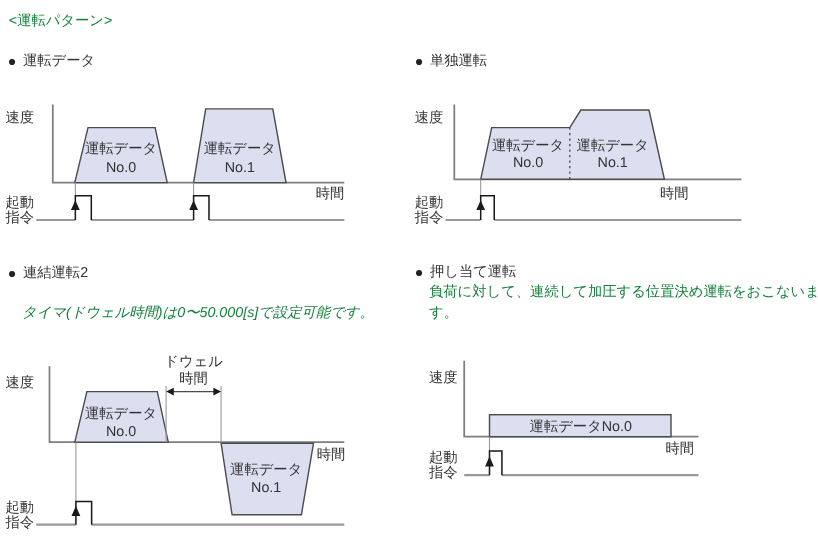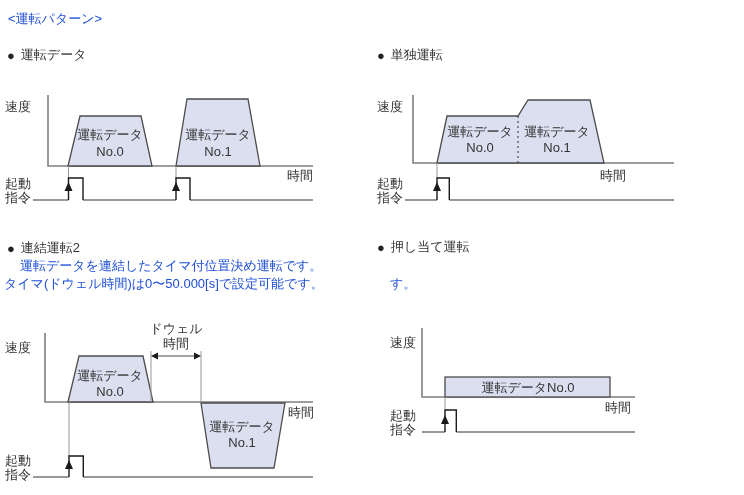--- a/index.html
+++ b/index.html
@@ -4,21 +4,21 @@
 <style>
   * { margin:0; padding:0; box-sizing:border-box; }
   html,body { background:#ffffff; }
   body {
     width:744px; height:495px;
     font-family:"Liberation Sans","DejaVu Sans",sans-serif;
     color:#333333;
   }
   .page { position:relative; width:744px; height:495px; background:#fff; overflow:hidden; }
   .abs { position:absolute; }
-  .t13 { font-size:13px; line-height:15px; white-space:nowrap; color:#1d4ed8; }
+  .t13 { font-size:13px; line-height:15px; white-space:nowrap; color:#15803d; }
   .heading { display:flex; align-items:center; font-size:13px; color:#333; white-space:nowrap; }
   .bullet { font-size:13px; margin-right:6px; color:#222; }
   svg text { font-family:"Liberation Sans","DejaVu Sans",sans-serif; font-size:13px; fill:#333; }
   svg .shape { fill:#dbdff0; stroke:#4c4c4c; stroke-width:1.3; }
   svg .axis { stroke:#7f7f7f; stroke-width:1.6; fill:none; }
   svg .sigbase { stroke:#999999; stroke-width:2; fill:none; }
   svg .pulse { stroke:#1a1a1a; stroke-width:1.4; fill:none; }
   svg .guide { stroke:#999999; stroke-width:1; fill:none; }
   svg .dotted { stroke:#4c4c4c; stroke-width:1.2; stroke-dasharray:2,3; fill:none; }
   svg .arrowhead { fill:#1a1a1a; stroke:none; }
@@ -38,27 +38,27 @@
 
   <div class="abs heading" style="left:377px; top:46px;">
     <span class="bullet">●</span>
     <span>単独運転</span>
   </div>
 
   <div class="abs heading" style="left:7px; top:239px;">
     <span class="bullet">●</span>
     <span>連結運転2</span>
   </div>
-  <div class="abs t13" style="left:20px; top:258px;">運転データを連結したタイマ付位置決め運転です。</div>
-  <div class="abs t13" style="left:4px; top:276px;">タイマ(ドウェル時間)は0〜50.000[s]で設定可能です。</div>
+  <div class="abs t13" style="left:20px; top:276px;font-style:italic;">タイマ(ドウェル時間)は0〜50.000[s]で設定可能です。</div>
 
   <div class="abs heading" style="left:377px; top:238px;">
     <span class="bullet">●</span>
     <span>押し当て運転</span>
   </div>
+  <div class="abs t13" style="left:390px; top:257px;">負荷に対して、連続して加圧する位置決め運転をおこないま</div>
   <div class="abs t13" style="left:390px; top:276px;">す。</div>
 
   <svg class="abs" style="left:0; top:90px;" width="330" height="122" viewBox="0 0 330 122">
     <text x="5" y="21">速度</text>
     <polyline class="axis" points="48,5 48,76 313,76"></polyline>
     <polygon class="shape" points="68,76 80,26 141,26 152,76"></polygon>
     <polygon class="shape" points="176,76 187,9 248,9 260,76"></polygon>
     <text x="110" y="49" text-anchor="middle">運転データ</text>
     <text x="110" y="66" text-anchor="middle">No.0</text>
     <text x="218" y="49" text-anchor="middle">運転データ</text>

